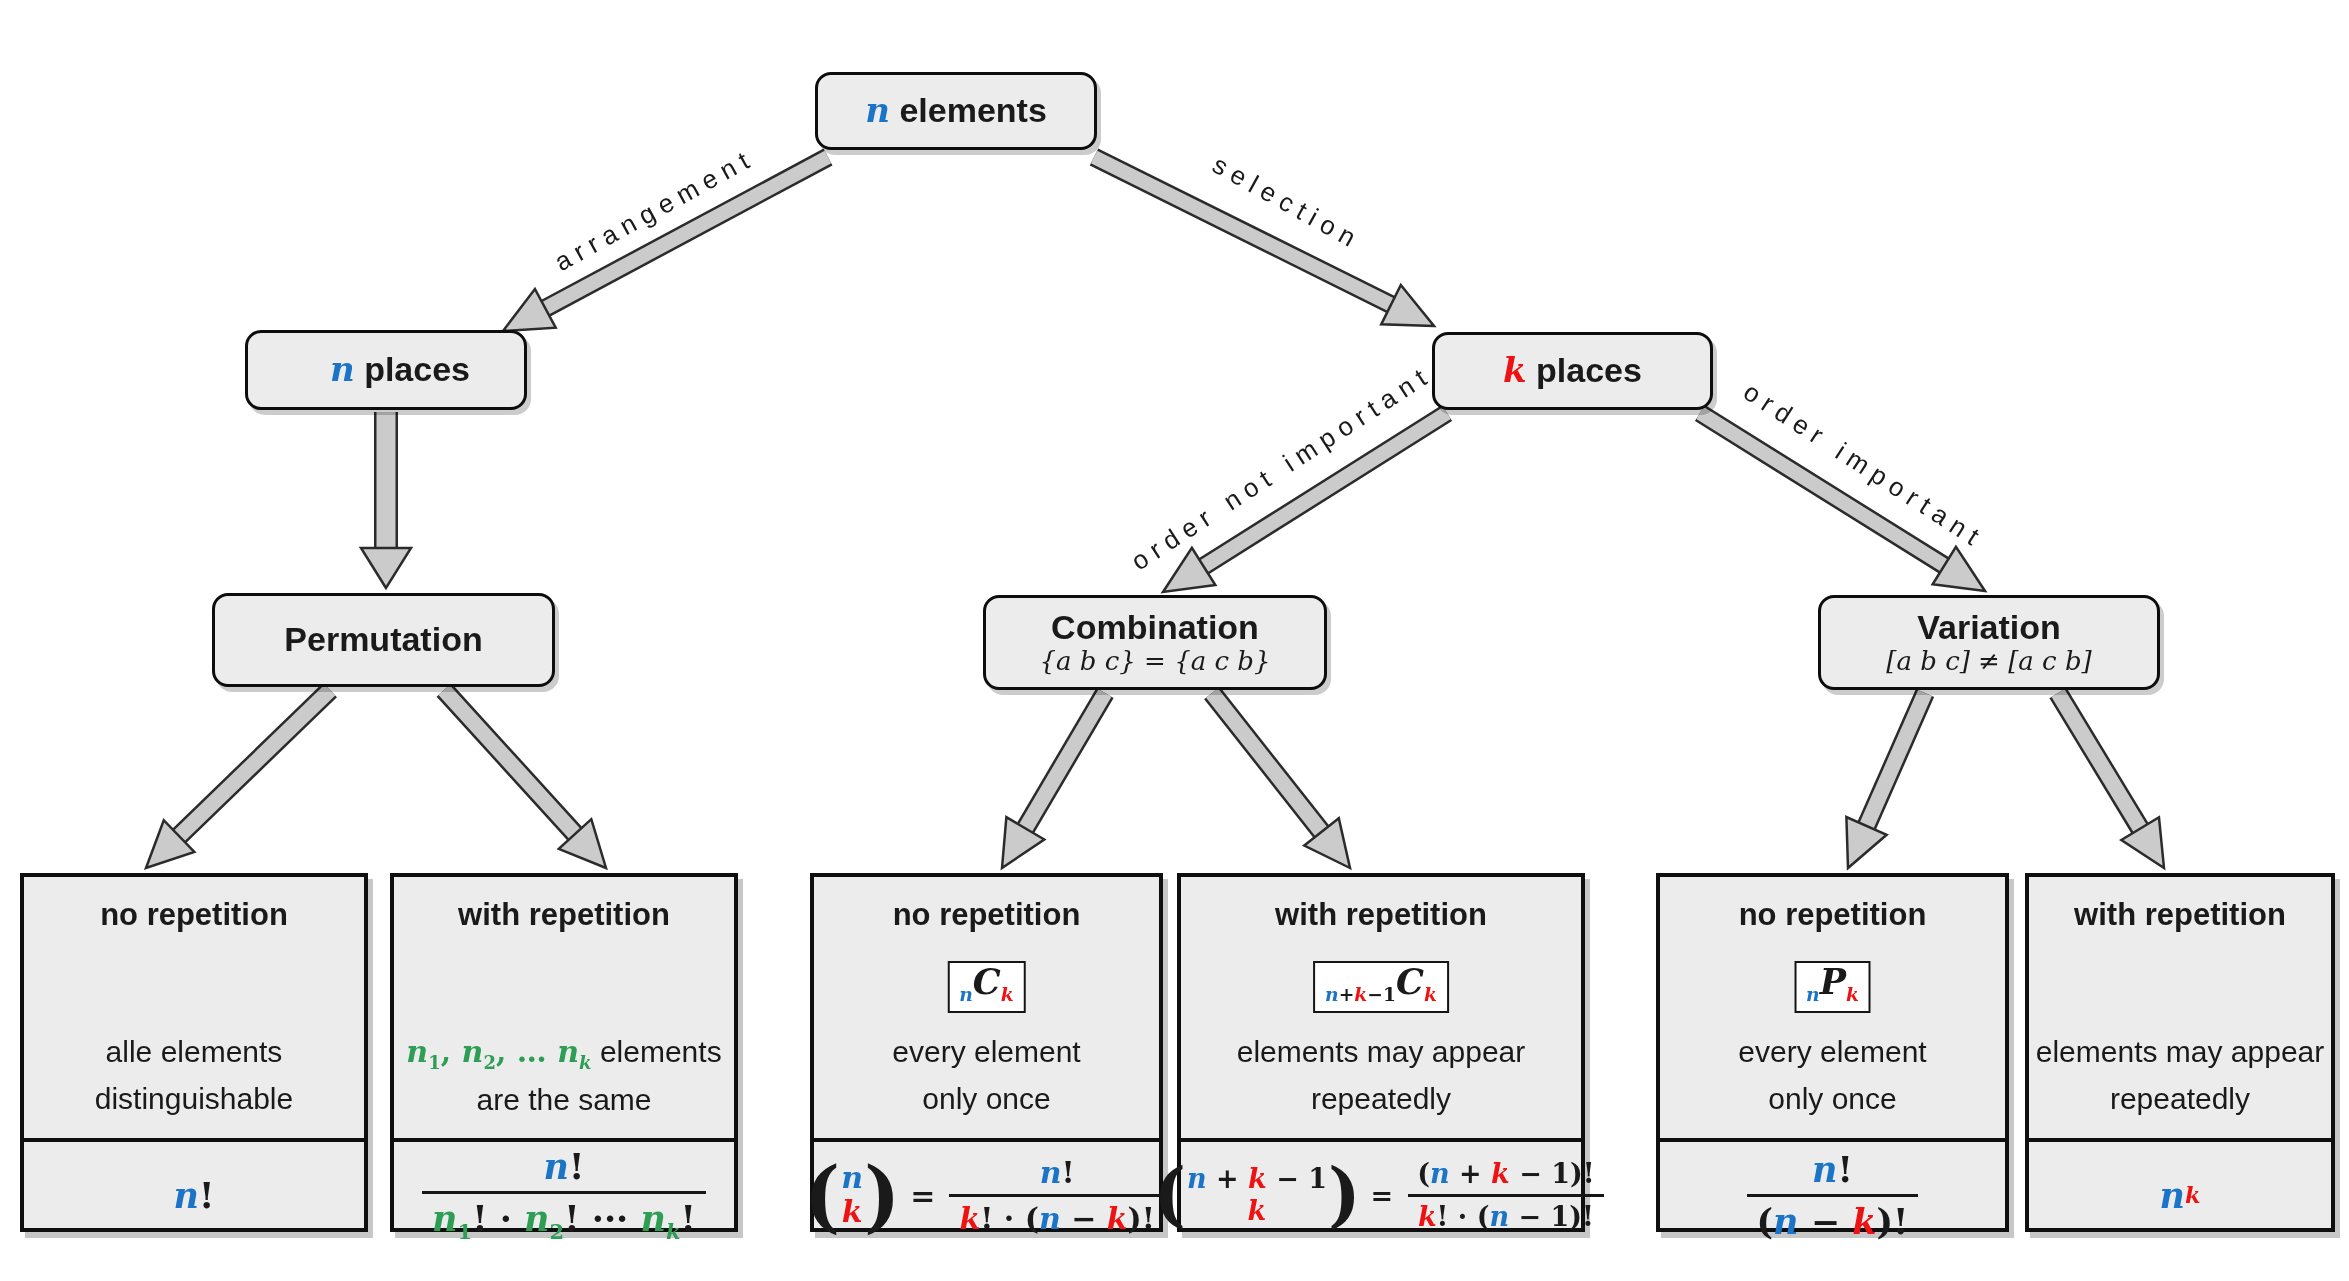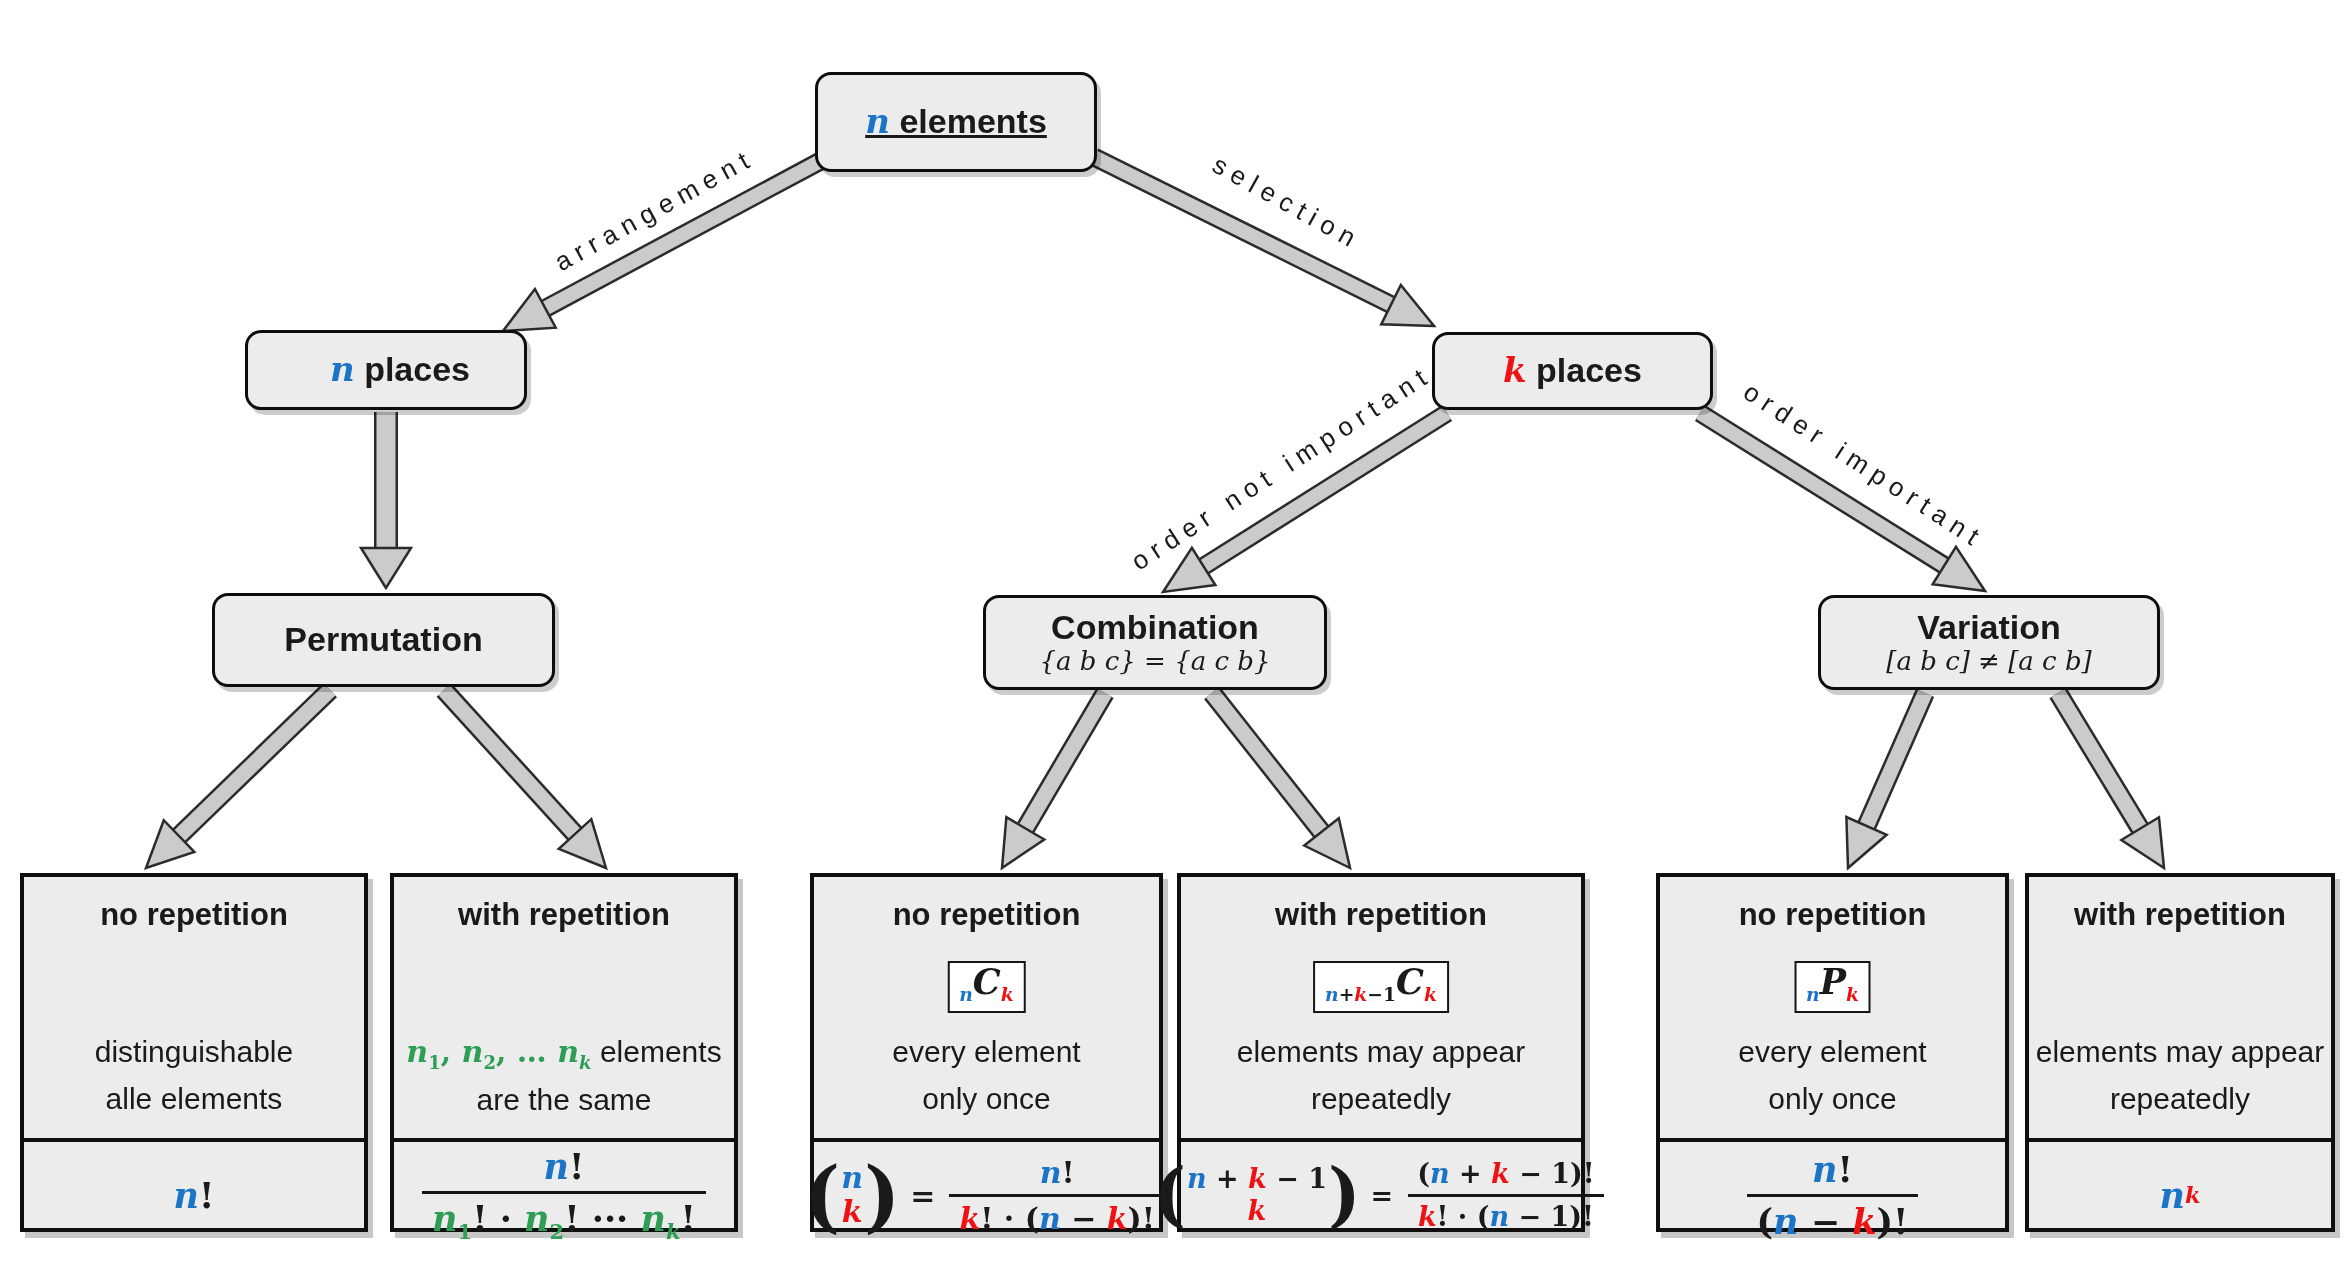--- a/index.html
+++ b/index.html
@@ -7,21 +7,21 @@
        font-family:"Liberation Sans",sans-serif;color:#1a1a1a;}
   *{box-sizing:border-box;}
 
   
   .node{position:absolute;background:var(--box_fill);border:3.5px solid #0d0d0d;
         border-radius:16px;display:flex;flex-direction:column;align-items:center;
         justify-content:center;box-shadow:4px 5px 0 rgba(0,0,0,.20);z-index:3;}
   .node-title{font-size:34px;font-weight:bold;white-space:nowrap;line-height:1.1;}
   .node-sub{font-family:"DejaVu Serif",serif;font-style:italic;font-weight:normal;
             font-size:26px;margin-top:0;white-space:nowrap;}
-  #node-elements{left:815px;top:72px;width:282px;height:100px;text-decoration:underline;}
+  #node-elements{left:815px;top:72px;width:282px;height:78px;}
   #node-nplaces{left:245px;top:330px;width:282px;height:80px;padding-left:28px;}
   #node-kplaces{left:1432px;top:332px;width:281px;height:78px;}
   #node-permutation{left:212px;top:593px;width:343px;height:94px;}
   #node-combination{left:983px;top:595px;width:344px;height:95px;}
   #node-variation{left:1818px;top:595px;width:342px;height:95px;}
 
   
   .leaf{position:absolute;background:var(--box_fill);border:4px solid #0f0f0f;
         box-shadow:5px 6px 0 rgba(0,0,0,.22);z-index:3;}
   #leaf-0{left:20px;top:873px;width:348px;height:359px;}
@@ -154,22 +154,22 @@
 </div>
 <div class="node" id="node-variation">
   <div class="node-title">Variation</div>
   <div class="node-sub">[a b c] ≠ [a c b]</div>
 </div>
 
 <div class="leaf" id="leaf-0">
   <div class="leaf-top">
     <div class="leaf-title">no repetition</div>
     <div class="leaf-desc">
+      <div><span class="tk">alle elements</span></div>
       <div><span class="tk">distinguishable</span></div>
-      <div><span class="tk">alle elements</span></div>
     </div>
   </div>
   <div class="leaf-bottom">
     <div class="formula">
         <span class="tk tk-b tk-v">n</span>
         <span class="tk">!</span>
       </div>
   </div>
 </div>
 

